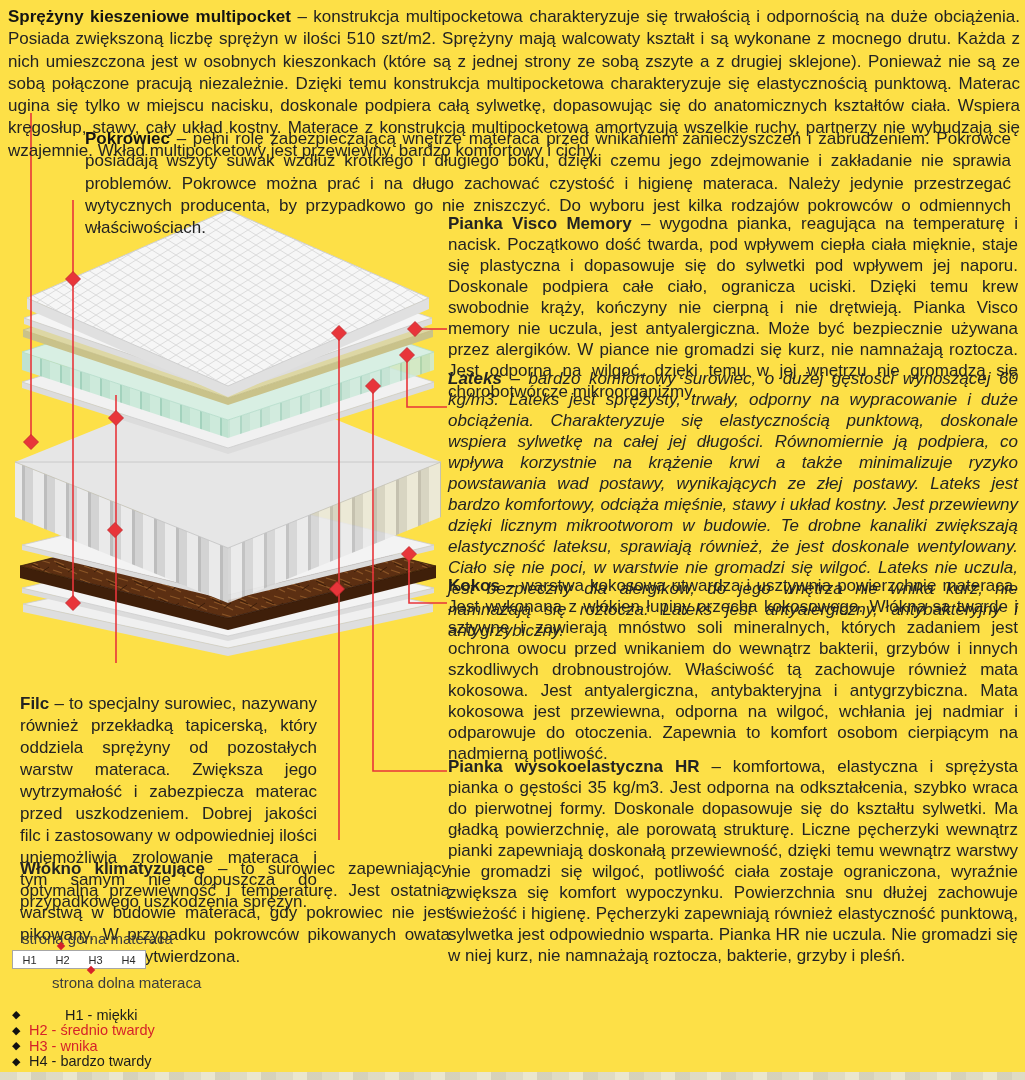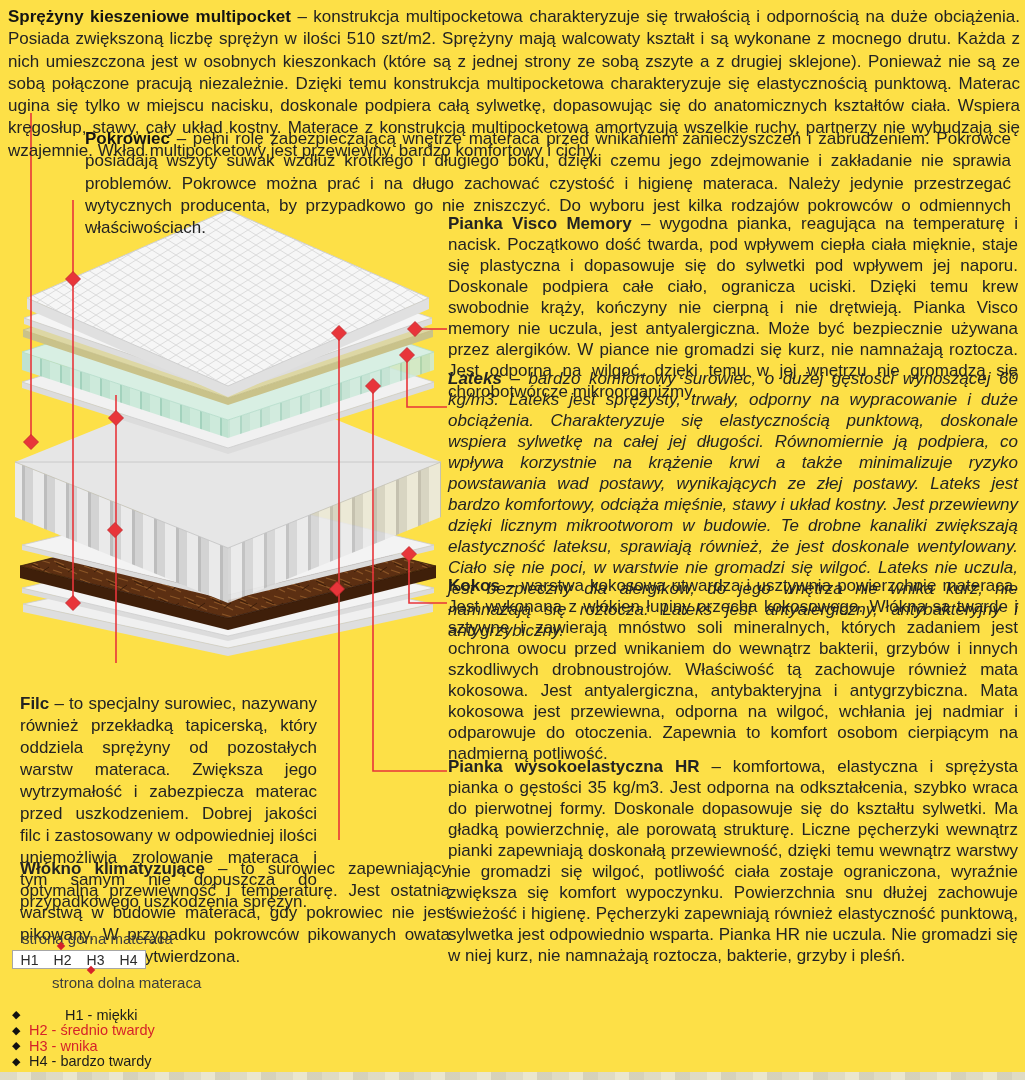--- a/index.html
+++ b/index.html
@@ -23,21 +23,21 @@
   .hw-label{position:absolute;font-size:15px;color:#3c3c3c;white-space:nowrap;}
   .hw-label-top{left:22px;top:930px;}
   .hw-label-bottom{left:52px;top:974px;}
   .mini-diamond{position:absolute;width:6px;height:6px;transform:rotate(45deg);}
   .md-top{left:58px;top:943px;}
   .md-bottom{left:88px;top:967px;}
   .hw-box{
     position:absolute;left:12px;top:950px;width:132px;height:17px;
     border:1px solid #a6a6a6;background:#fff;display:flex;align-items:center;justify-content:space-around;
   }
-  .hw-cell{font-size:14px;color:#2b2b2b;}
+  .hw-cell{font-size:11px;color:#2b2b2b;}
   .legend{position:absolute;left:12px;top:1007px;}
   .legend-row{display:flex;align-items:center;height:15.6px;}
   .legend-bullet{font-size:11px;color:#111;width:17px;line-height:1;}
   .legend-text{font-size:14.5px;line-height:1;}
   .bottom-strip{
     position:absolute;left:0;top:1072px;width:1025px;height:8px;
     background:repeating-linear-gradient(90deg,#dadada 0 17px,#e7e7e7 17px 31px,#cfcfcf 31px 46px);
     opacity:.85;
   }
 </style>

